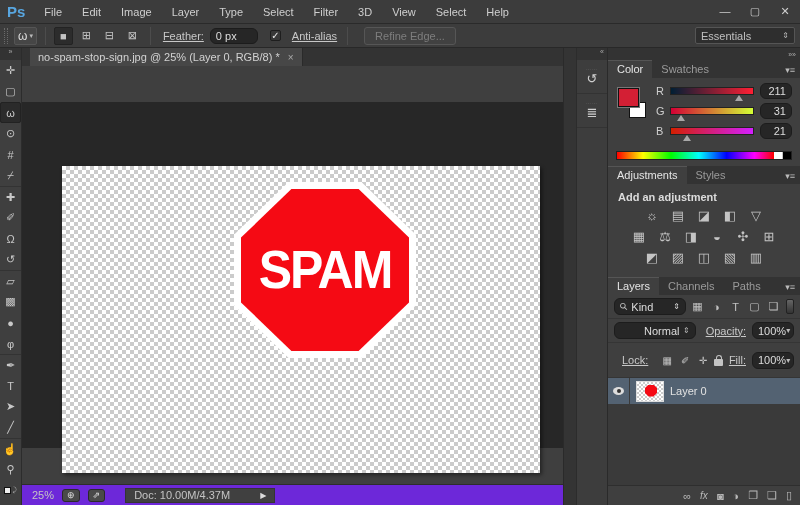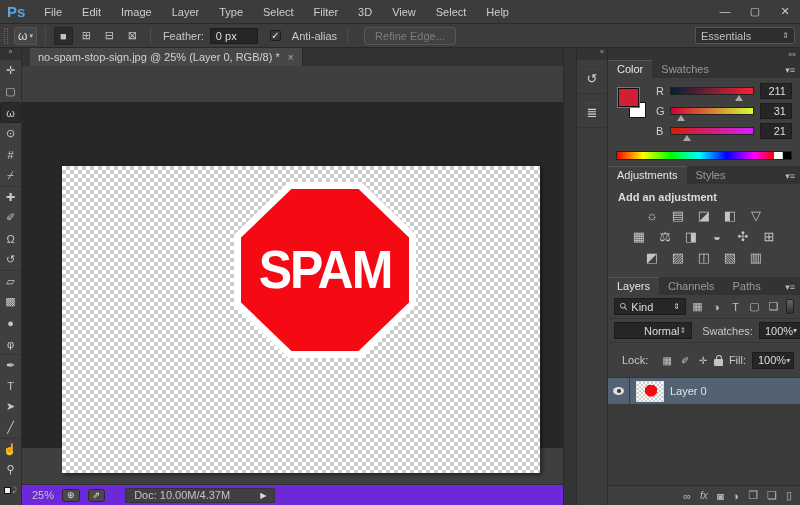--- a/index.html
+++ b/index.html
@@ -20,22 +20,22 @@
     border-bottom:1px solid #282828; gap:4px; padding-left:2px; }
   .gripper-v { width:4px; height:16px; border-left:1px dotted #6a6a6a; border-right:1px dotted #6a6a6a; margin:0 2px; }
   .tool-chip { display:flex; align-items:center; gap:2px; padding:1px 3px; border:1px solid #555;
     border-radius:2px; background:#464646; }
   .tool-chip .g { font-size:12px; color:#ddd; }
   .dd-arrow { font-size:7px; color:#bbb; }
   .sep { width:1px; height:18px; background:#2e2e2e; border-right:1px solid #4c4c4c; margin:0 4px; }
   .mode-btn { width:19px; height:18px; display:flex; align-items:center; justify-content:center;
     color:#c2c2c2; font-size:11px; border-radius:2px; }
   .mode-btn.pressed { background:#2c2c2c; border:1px solid #232323; }
-  .opt-label { color:#c8c8c8; margin:0 2px 0 4px; }
-  .well { background:#262626; border:1px solid #1c1c1c; border-radius:0; color:#ddd;
+  .opt-label { color:#c8c8c8; margin:0 2px 0 4px;text-decoration:underline; }
+  .well { background:#262626; border:1px solid #1c1c1c; border-radius:6px; color:#ddd;
     padding:1px 5px; height:16px; display:flex; align-items:center; }
   .feather-well { width:48px; }
   .checkbox { width:11px; height:11px; background:#383838; border:1px solid #1e1e1e; border-radius:2px;
     display:flex; align-items:center; justify-content:center; color:#e8e8e8; font-size:10px; line-height:1; margin:0 3px 0 8px; }
   .refine-btn { margin-left:8px; padding:2px 10px; background:#414141; border:1px solid #565656;
     border-radius:3px; color:#7e7e7e; }
   .workspace-dd { margin-left:auto; margin-right:5px; width:100px; height:17px; background:#2e2e2e;
     border:1px solid #555; border-radius:2px; display:flex; align-items:center; padding:0 5px; color:#c0c0c0; }
   .workspace-dd .spin { margin-left:auto; font-size:8px; color:#bbb; }
 
@@ -357,21 +357,21 @@
         <span class="filter-icon">T</span>
         <span class="filter-icon">▢</span>
         <span class="filter-icon">❏</span>
         <span class="toggle-sw"></span>
       </div>
       <div class="layers-ctl">
         <span class="well blend-dd">
           <span>Normal</span>
           <span class="spin">⇕</span>
         </span>
-        <span class="opt-label" style="margin-left:6px;">Swatches:</span>
+        <span class="opt-label" style="margin-left:6px;">Opacity:</span>
         <span class="well pct-dd">
           <span>100%</span>
           <span class="spin">▾</span>
         </span>
       </div>
       <div class="layers-ctl">
         <span class="opt-label" style="margin:8px;">Lock:</span>
         <span class="lock-icon">▦</span>
         <span class="lock-icon">✐</span>
         <span class="lock-icon">✛</span>

